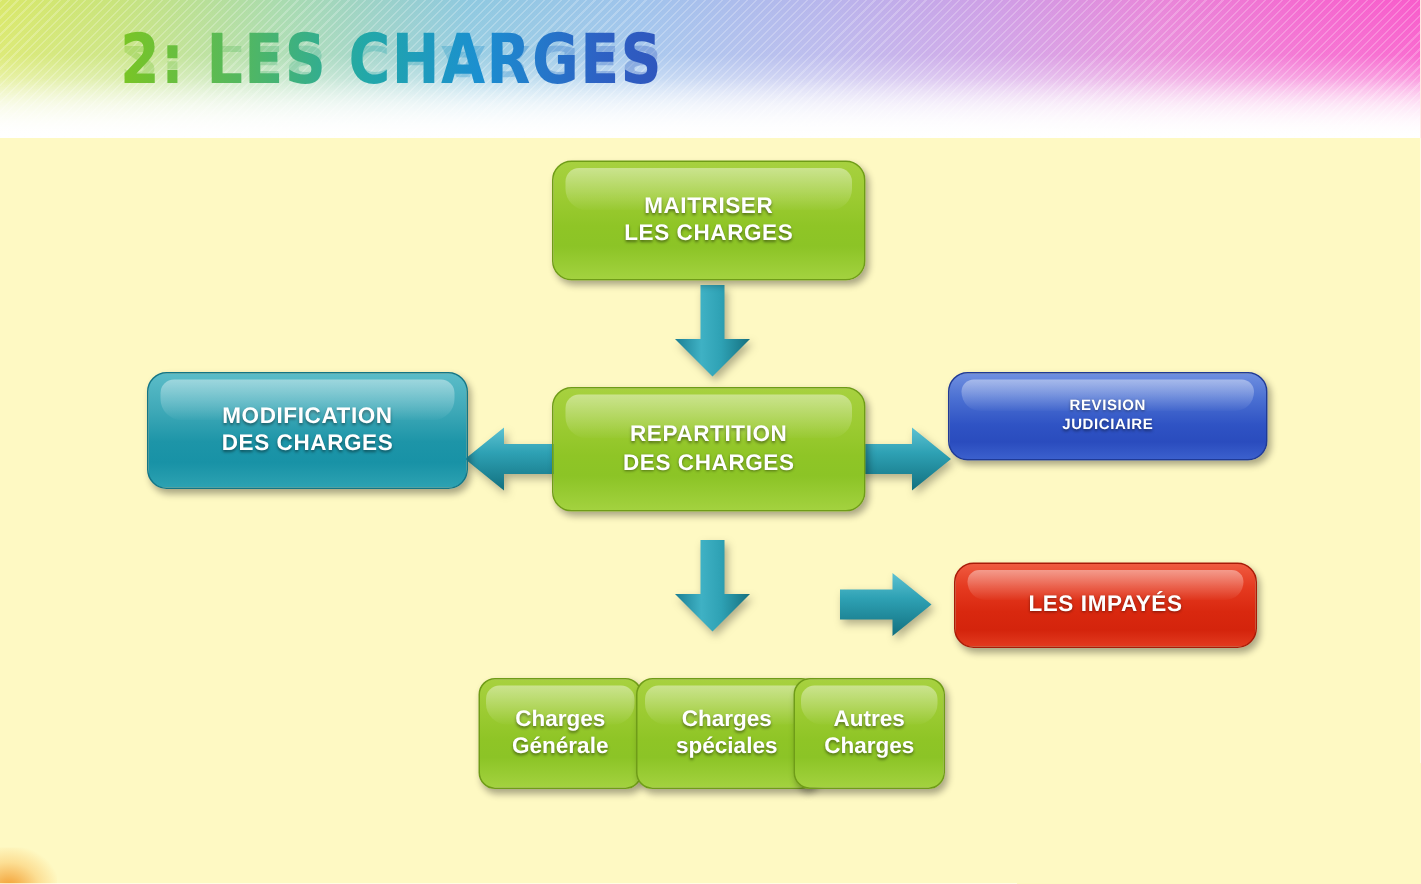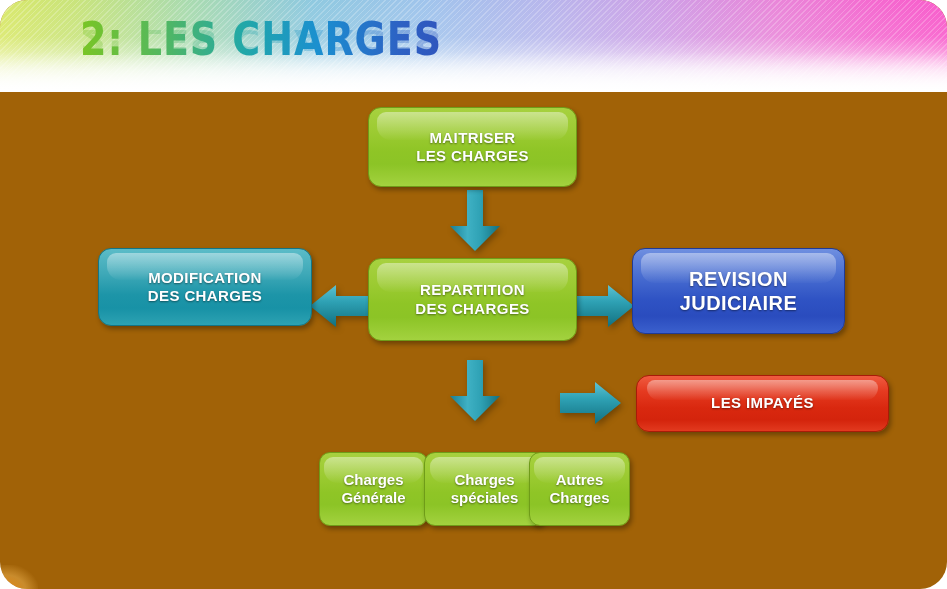--- a/index.html
+++ b/index.html
@@ -4,24 +4,23 @@
 <style>
   html, body {
     margin: 0;
     padding: 0;
     background: #ffffff;
   }
   #slide {
     position: relative;
     width: 947px;
     height: 589px;
-    background: #a16207;
+    background: #fef9c3;
     overflow: hidden;
     font-family: "Liberation Sans", sans-serif;
-    border-radius: 27px;
   }
 
   
   #header {
     position: absolute;
     left: 0; top: 0;
     width: 947px;
     height: 92px;
     background:
       linear-gradient(to bottom,
@@ -146,22 +145,22 @@
     height: 36%;
     border-radius: 9px 9px 14px 14px;
     background: linear-gradient(to bottom, rgba(255,255,255,0.42), rgba(255,255,255,0.02));
     pointer-events: none;
   }
 
   
   #node-maitriser      { left: 368px; top: 107px;  width: 209px; height: 80px;  font-size: 15px; letter-spacing: .4px; }
   #node-repartition    { left: 368px; top: 258px;  width: 209px; height: 83px;  font-size: 15px; letter-spacing: .4px; }
   #node-modification   { left: 98px;  top: 248px;  width: 214px; height: 78px;  font-size: 15px; letter-spacing: .4px; }
-  #node-revision       { left: 632px; top: 248px;  width: 213px; height: 86px;  font-size: 20px; letter-spacing: .4px; }
-  #node-impayes        { left: 636px; top: 375px;  width: 253px; height: 57px;  font-size: 15px; letter-spacing: .4px; }
+  #node-revision       { left: 632px; top: 248px;  width: 213px; height: 59px;  font-size: 10px; letter-spacing: .4px; }
+  #node-impayes        { left: 636px; top: 375px;  width: 202px; height: 57px;  font-size: 15px; letter-spacing: .4px; }
   #node-charges-generale { left: 319px; top: 452px; width: 109px; height: 74px; font-size: 15px; border-radius: 11px; }
   #node-charges-speciales{ left: 424px; top: 452px; width: 121px; height: 74px; font-size: 15px; border-radius: 11px; }
   #node-autres-charges   { left: 529px; top: 452px; width: 101px; height: 74px; font-size: 15px; border-radius: 11px; }
 
   
   .arrow {
     position: absolute;
     z-index: 4;
     filter: drop-shadow(2px 3px 3px rgba(0,0,0,0.30));
   }

